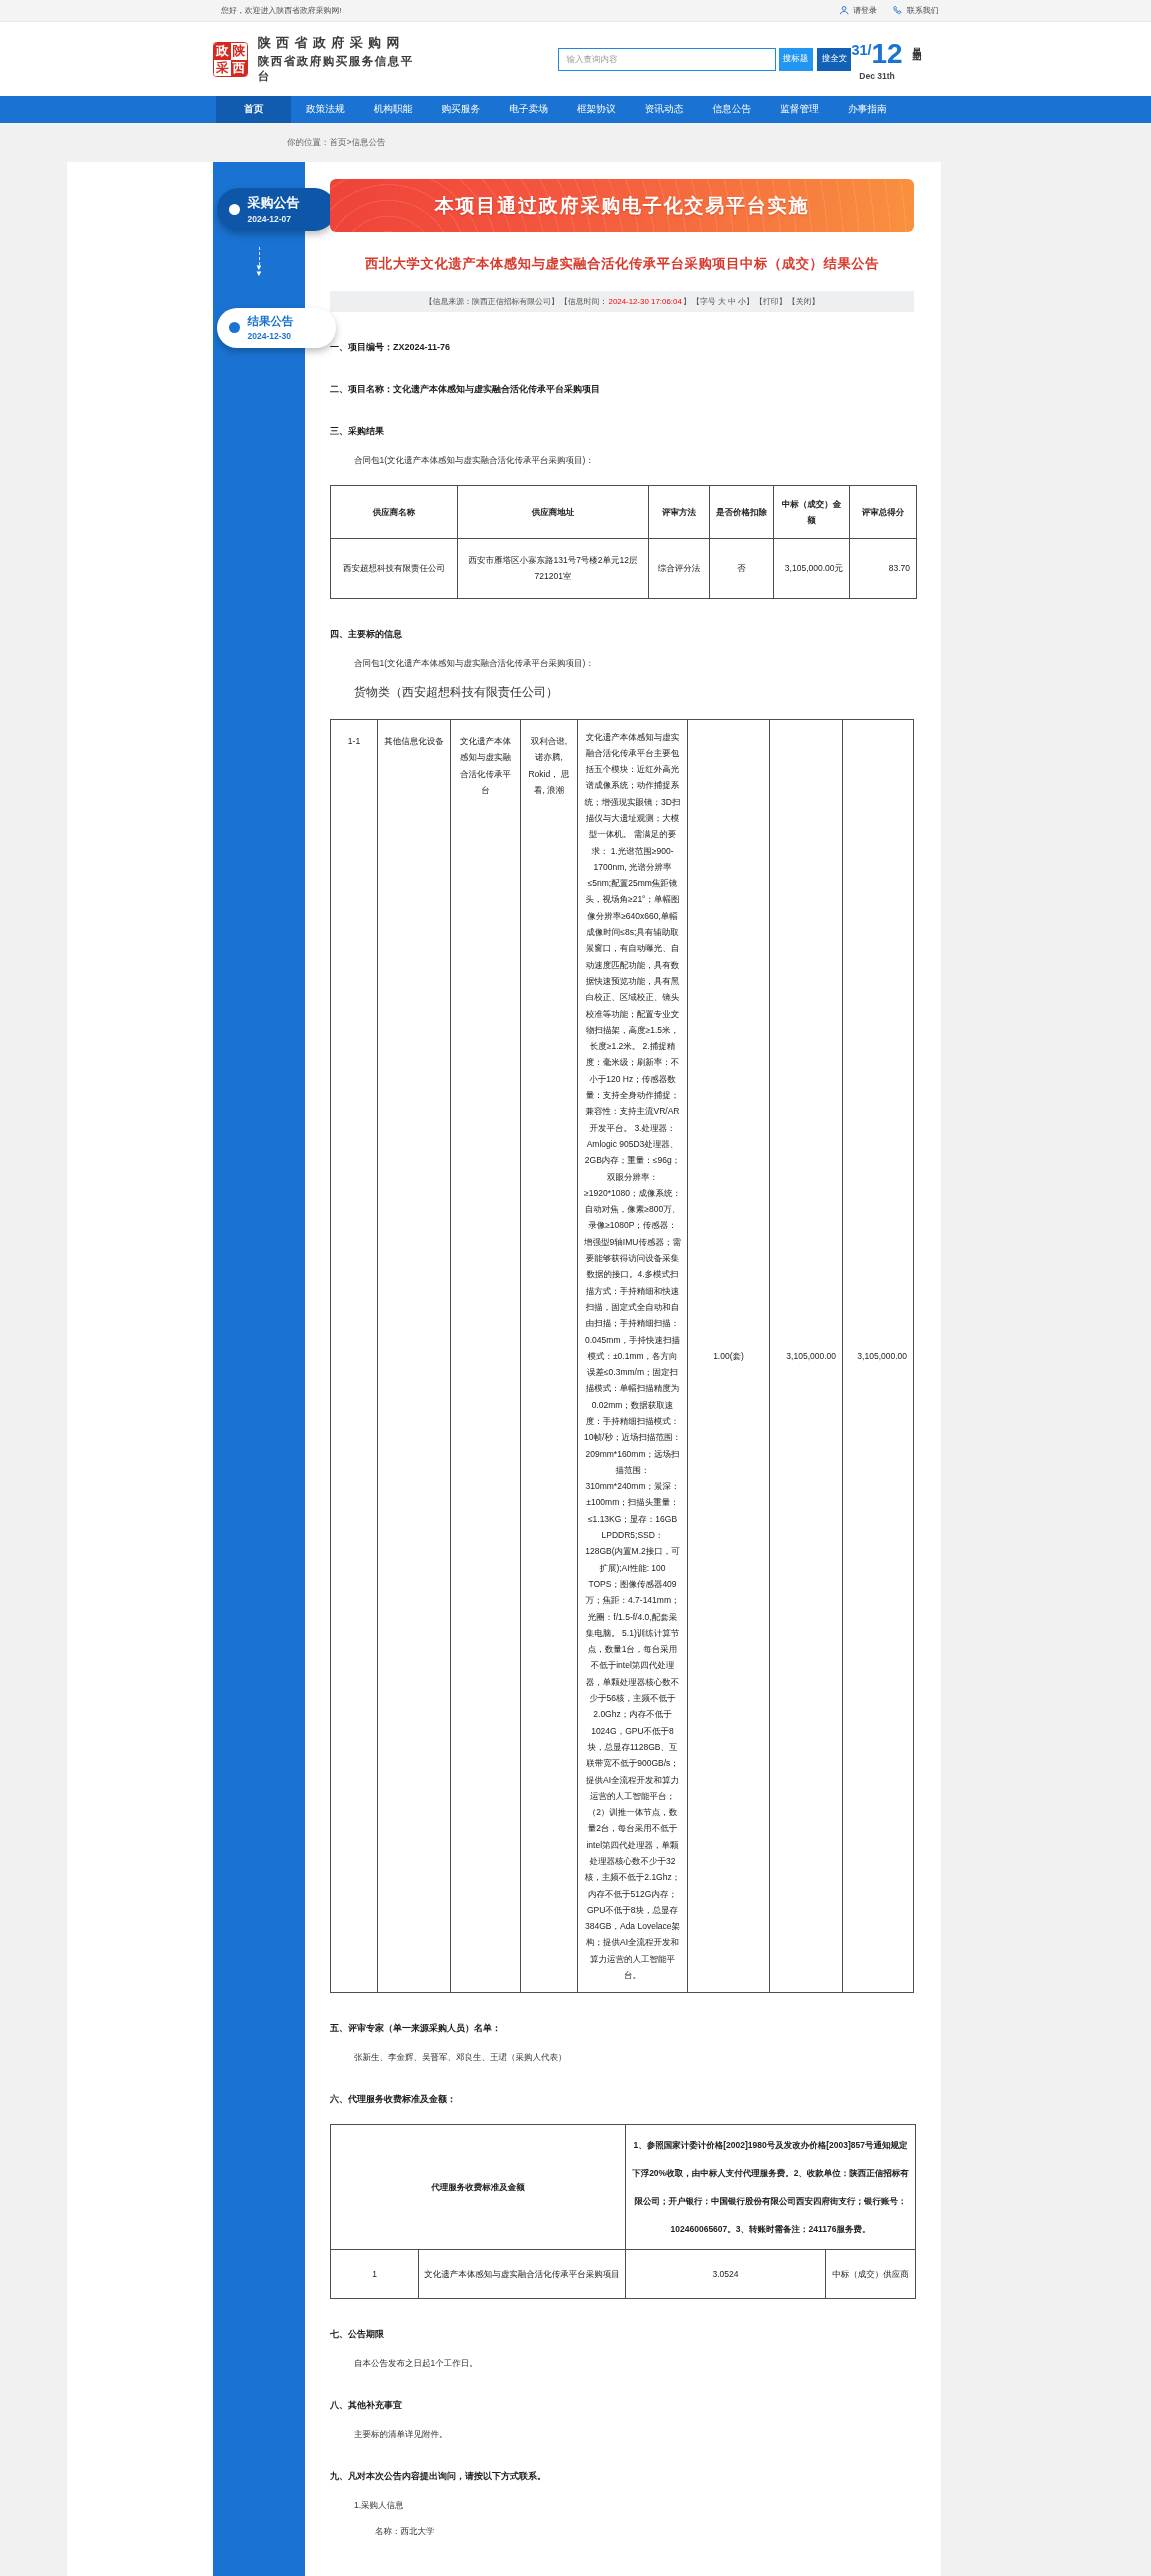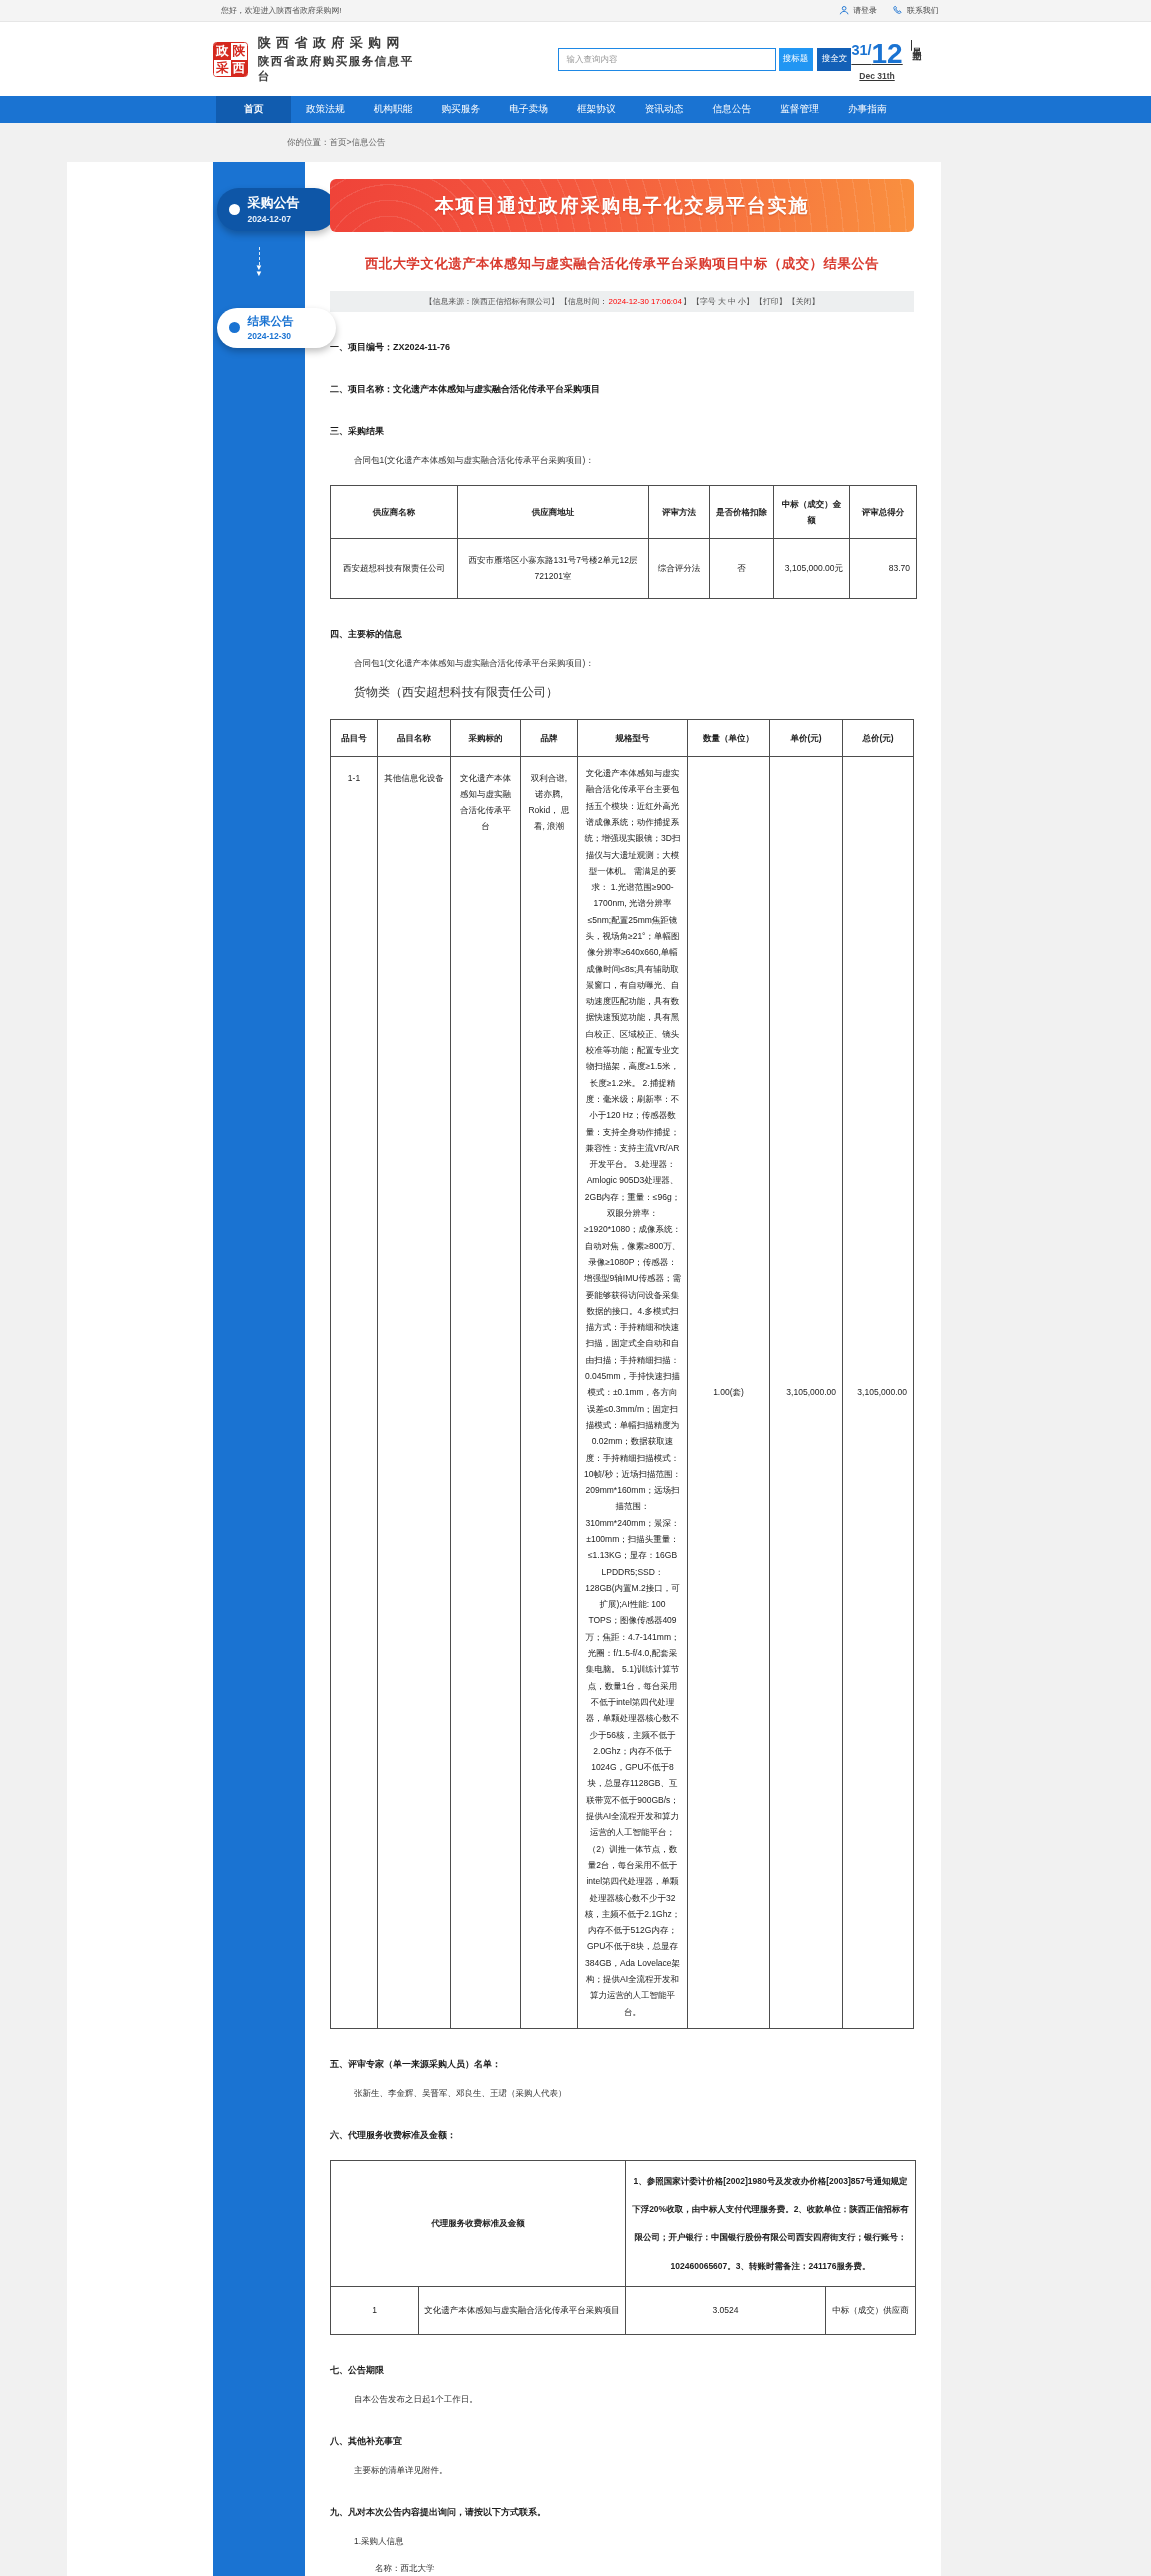--- a/index.html
+++ b/index.html
@@ -27,21 +27,21 @@
   .seal .on { background: #d5281e; color: #fff; }
   .seal .off { background: #fff; color: #d5281e; }
   .site-title { font-size: 13px; font-weight: bold; color: #3a3a3a; letter-spacing: 5.4px; line-height: 1.25; }
   .site-subtitle { font-size: 11.5px; font-weight: bold; color: #3a3a3a; letter-spacing: 1.5px; margin-top: 2.4px; }
   .search-wrap { display: flex; align-items: center; margin-left: 139px; }
   .search-input { width: 218px; height: 23px; border: 1.2px solid #1e88e5; padding: 0 7.3px; font-size: 8.5px; color: #333; outline: none; }
   .search-input::placeholder { color: #999; }
   .btn-search { height: 23px; width: 34px; border: none; color: #fff; font-size: 8.5px; cursor: pointer; }
   .btn-title { background: #2196f3; margin-left: 2.4px; }
   .btn-full { background: #1360b7; margin-left: 4.8px; }
-  .datebox { margin-left: auto; display: flex; align-items: flex-start; gap: 7.3px; padding-right: 18px; text-decoration: underline; }
+  .datebox { margin-left: auto; display: flex; align-items: flex-start; gap: 7.3px; padding-right: 18px; }
   .date-nums { text-align: center; }
   .d31 { font-size: 14.5px; font-weight: bold; color: #1a73d2; vertical-align: 8.5px; }
   .d12 { font-size: 28px; font-weight: bold; color: #1a73d2; }
   .den { font-size: 8.5px; font-weight: bold; color: #444; margin-top: 1.2px; }
   .dweek { writing-mode: vertical-rl; font-size: 9px; font-weight: bold; color: #333; letter-spacing: 3.6px; padding-top: 2.4px; }
   
   .nav { background: #1a73d2; height: 27px; }
   .nav-inner { margin-left: 67px; width: 874px; height: 27px; display: flex; align-items: stretch; padding-left: 149px; }
   .nav-item { color: #fff; font-size: 9.7px; display: flex; align-items: center; padding: 0 14.5px; cursor: pointer; }
   .nav-item.active { background: #115caf; font-weight: bold; padding: 0 28px; }
@@ -245,30 +245,20 @@
           <col style="width:47px">
           <col style="width:73px">
           <col style="width:70px">
           <col style="width:57px">
           <col style="width:110px">
           <col style="width:82px">
           <col style="width:73px">
           <col style="width:71px">
         </colgroup>
       <tbody>
-          <tr>
-        <th>品目号</th>
-        <th>品目名称</th>
-        <th>采购标的</th>
-        <th>品牌</th>
-        <th>规格型号</th>
-        <th>数量（单位）</th>
-        <th>单价(元)</th>
-        <th>总价(元)</th>
-      </tr>
       <tr>
         <td style="vertical-align:top;padding-top:13.3px">1-1</td>
         <td style="vertical-align:top;padding-top:13.3px">其他信息化设备</td>
         <td style="vertical-align:top;padding-top:13.3px">文化遗产本体感知与虚实融合活化传承平台</td>
         <td style="vertical-align:top;padding-top:13.3px">双利合谱, 诺亦腾, Rokid， 思看, 浪潮</td>
         <td class="spec">文化遗产本体感知与虚实融合活化传承平台主要包括五个模块：近红外高光谱成像系统；动作捕捉系统；增强现实眼镜；3D扫描仪与大遗址观测；大模型一体机。 需满足的要求： 1.光谱范围≥900-1700nm, 光谱分辨率≤5nm;配置25mm焦距镜头，视场角≥21°；单幅图像分辨率≥640x660,单幅成像时间≤8s;具有辅助取景窗口，有自动曝光、自动速度匹配功能，具有数据快速预览功能，具有黑白校正、区域校正、镜头校准等功能；配置专业文物扫描架，高度≥1.5米，长度≥1.2米。 2.捕捉精度：毫米级；刷新率：不小于120 Hz；传感器数量：支持全身动作捕捉；兼容性：支持主流VR/AR开发平台。 3.处理器：Amlogic 905D3处理器、2GB内存；重量：≤96g；双眼分辨率：≥1920*1080；成像系统：自动对焦，像素≥800万、录像≥1080P；传感器：增强型9轴IMU传感器；需要能够获得访问设备采集数据的接口。4.多模式扫描方式：手持精细和快速扫描，固定式全自动和自由扫描；手持精细扫描：0.045mm，手持快速扫描模式：±0.1mm，各方向误差≤0.3mm/m；固定扫描模式：单幅扫描精度为0.02mm；数据获取速度：手持精细扫描模式：10帧/秒；近场扫描范围：209mm*160mm；远场扫描范围：310mm*240mm；景深：±100mm；扫描头重量：≤1.13KG；显存：16GB LPDDR5;SSD：128GB(内置M.2接口，可扩展);AI性能: 100 TOPS；图像传感器409万；焦距：4.7-141mm；光圈：f/1.5-f/4.0,配套采集电脑。 5.1)训练计算节点，数量1台，每台采用不低于intel第四代处理器，单颗处理器核心数不少于56核，主频不低于2.0Ghz；内存不低于1024G，GPU不低于8块，总显存1128GB、互联带宽不低于900GB/s；提供AI全流程开发和算力运营的人工智能平台；（2）训推一体节点，数量2台，每台采用不低于intel第四代处理器，单颗处理器核心数不少于32核，主频不低于2.1Ghz；内存不低于512G内存；GPU不低于8块，总显存384GB，Ada Lovelace架构；提供AI全流程开发和算力运营的人工智能平台。</td>
         <td>1.00(套)</td>
         <td class="num">3,105,000.00</td>
         <td class="num">3,105,000.00</td>
       </tr>

